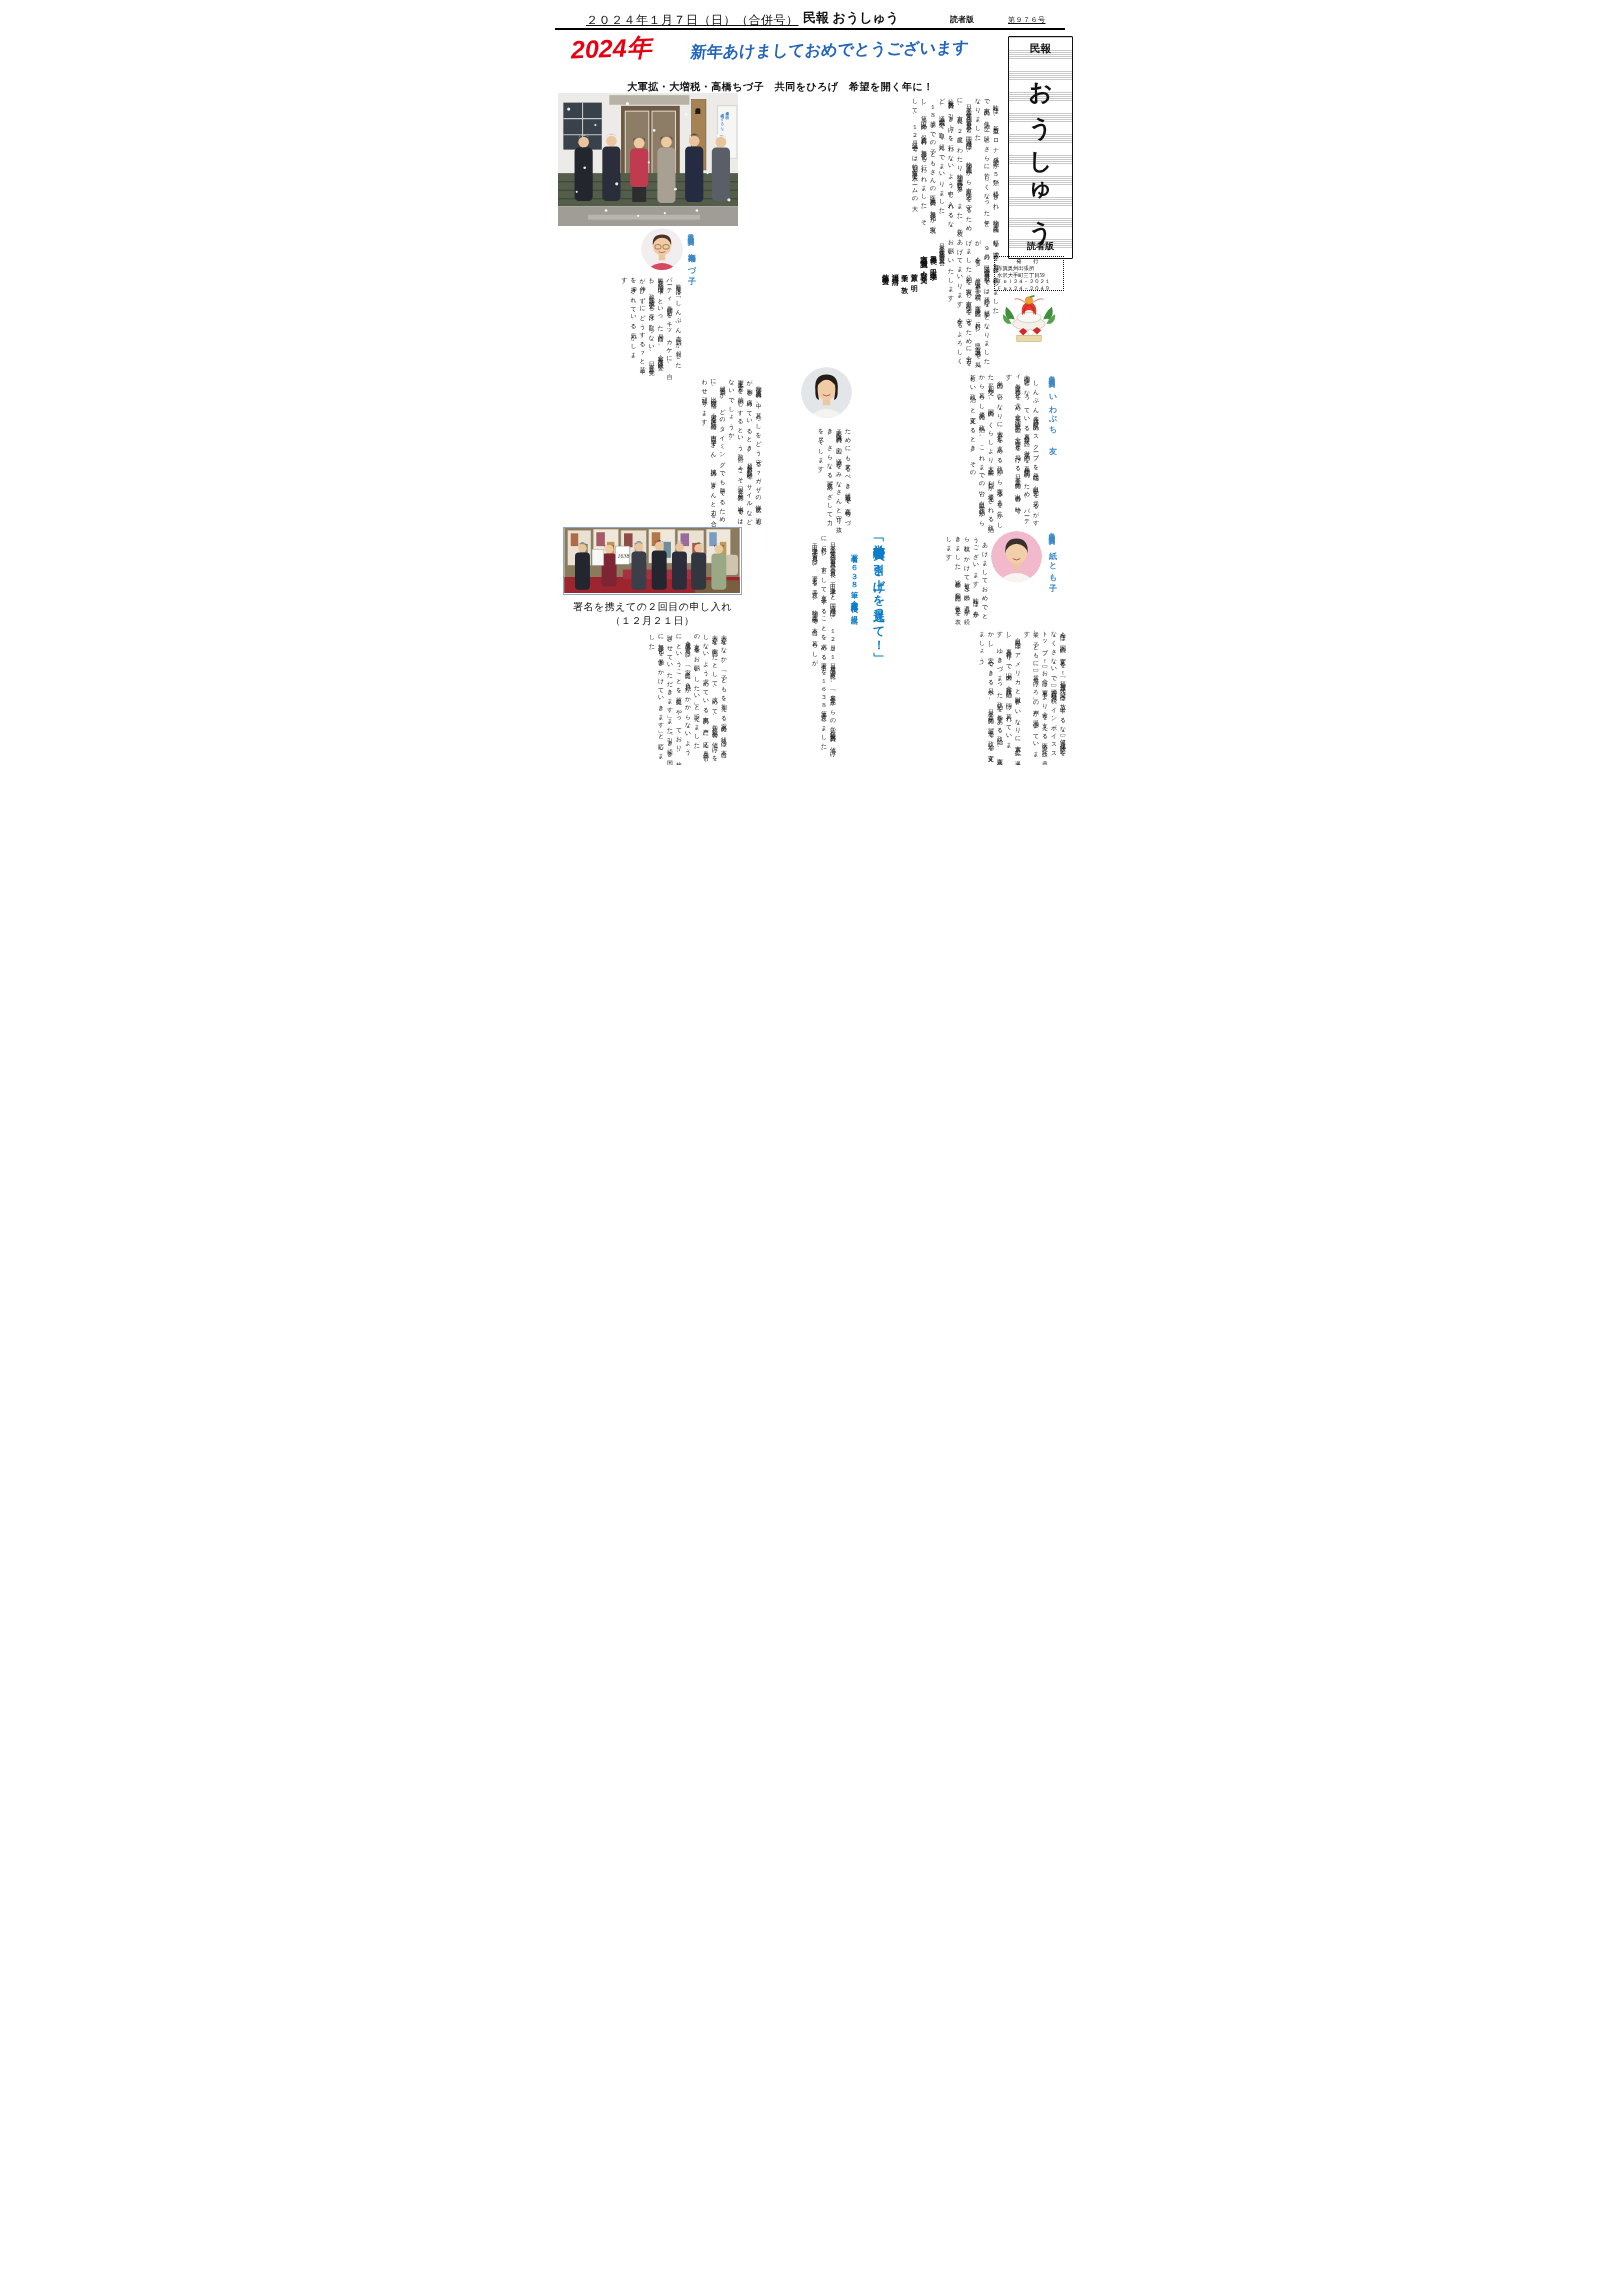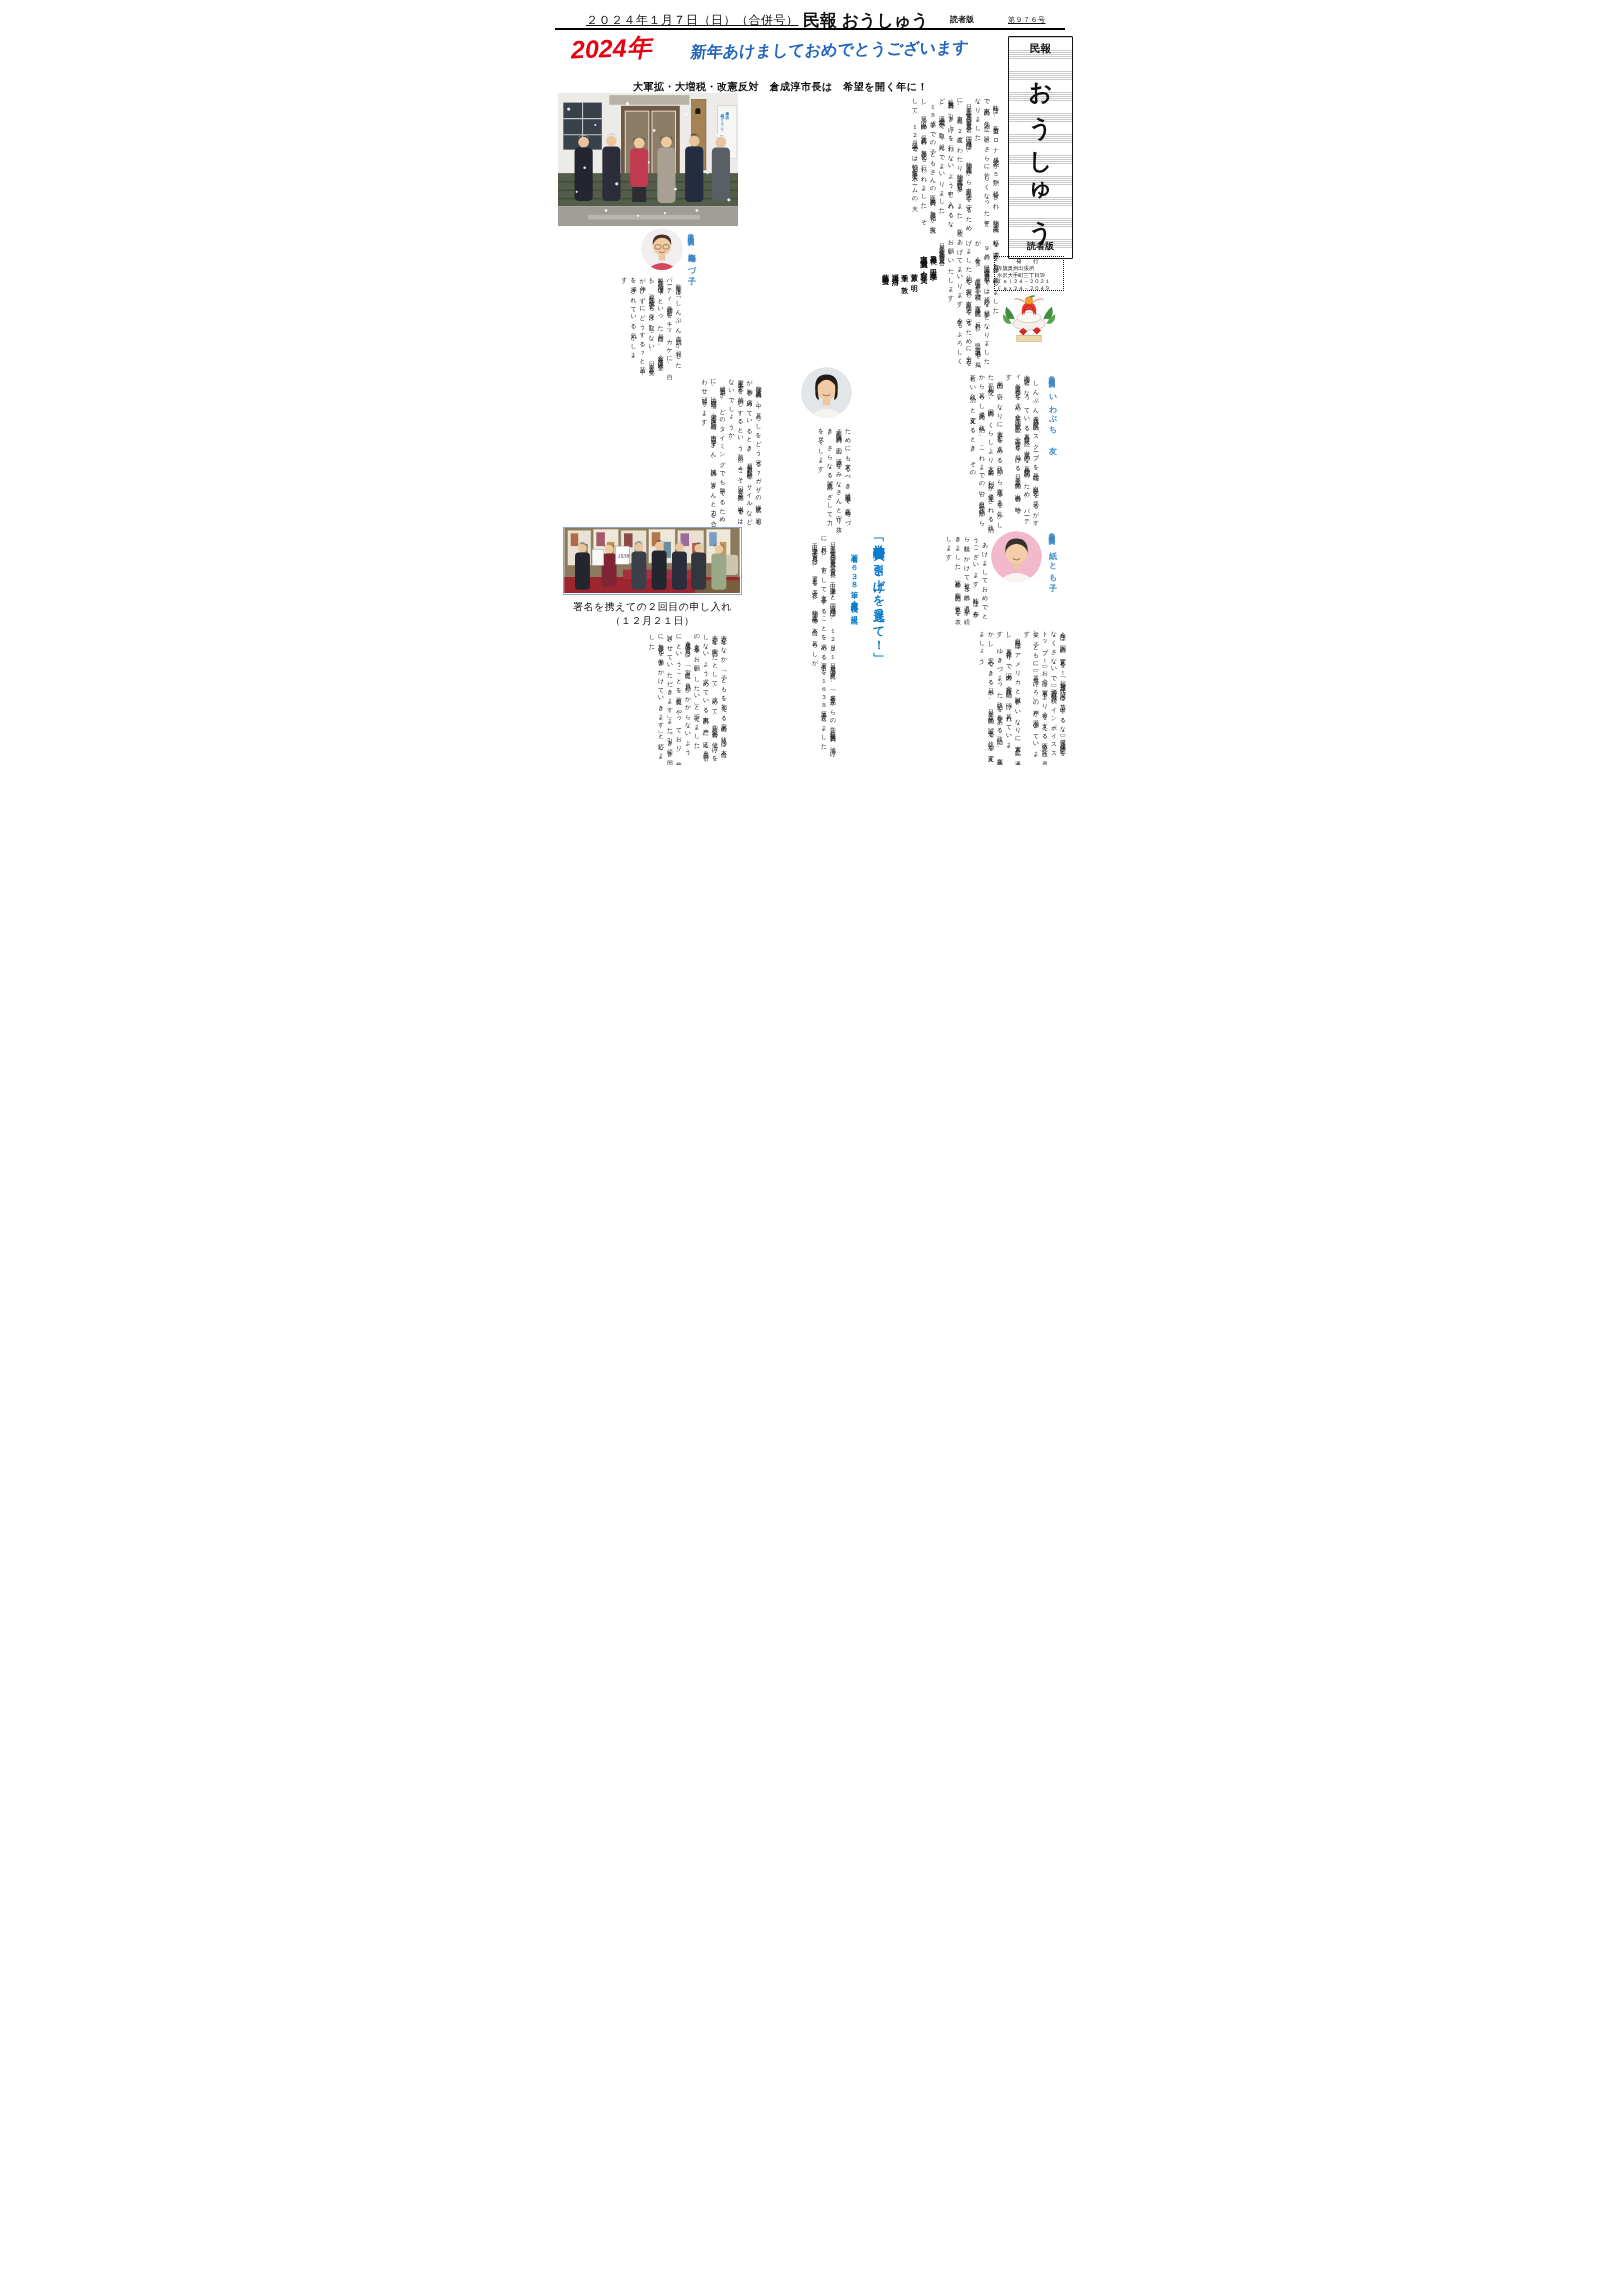--- a/index.html
+++ b/index.html
@@ -1,21 +1,21 @@
 <!DOCTYPE html>
 <html lang="ja" style="font-size:8.5px"><head>
 <meta charset="utf-8">
 <style>
   html,body{margin:0;padding:0;background:#fff;}
   .page{position:relative;width:540px;height:765px;margin:0 auto;background:#fff;overflow:hidden;
         font-family:"Liberation Serif",serif;color:#111;}
   .abs{position:absolute;}
   
   .hdr-date{left:46px;top:12px;font-size:12px;letter-spacing:0.5px;text-decoration:underline;}
-  .hdr-title{left:263px;top:9px;font-size:17px;font-weight:bold;font-family:"Liberation Sans",sans-serif;}
+  .hdr-title{left:263px;top:9px;font-size:13px;font-weight:bold;font-family:"Liberation Sans",sans-serif;}
   .hdr-edition{left:410px;top:14px;font-size:8px;font-weight:bold;}
   .hdr-issue{left:468px;top:15px;font-size:7px;letter-spacing:0.5px;text-decoration:underline;}
   .hdr-rule{left:15px;top:28px;width:510px;height:1.6px;background:#000;}
   
   .hl-year{left:31px;top:32px;font-size:25px;font-weight:bold;font-style:italic;color:#e60012;
            font-family:"Liberation Sans",sans-serif;transform:rotate(-2deg);}
   .hl-greet{left:151px;top:40px;font-size:16px;font-weight:bold;color:#2265bb;
             font-family:"Liberation Sans",sans-serif;transform:skewX(-6deg) rotate(-1deg);letter-spacing:0px;}
   .hl-sub{left:16px;top:80px;width:449px;text-align:center;font-size:10px;font-weight:bold;
           font-family:"Liberation Sans",sans-serif;letter-spacing:0.5px;}
@@ -58,21 +58,21 @@
 <div class="page">
 
   <div class="abs hdr-date">２０２４年１月７日（日）（合併号）</div>
   <div class="abs hdr-title">民報 おうしゅう</div>
   <div class="abs hdr-edition">読者版</div>
   <div class="abs hdr-issue">第９７６号</div>
   <div class="abs hdr-rule"></div>
 
   <div class="abs hl-year">2024年</div>
   <div class="abs hl-greet">新年あけましておめでとうございます</div>
-  <div class="abs hl-sub">大軍拡・大増税・改憲反対　倉成淳市長は　希望を開く年に！</div>
+  <div class="abs hl-sub">大軍拡・大増税・高橋ちづ子　共同をひろげ　希望を開く年に！</div>
 
   <div class="abs masthead">
     <div class="mh-top">民報</div>
     <div class="mh-main">おうしゅう</div>
     <div class="mh-bot">読者版</div>
   </div>
 
   <div class="abs pub">
     <div class="pub-t">発　行</div>
     <div>赤旗奥州出張所</div>

